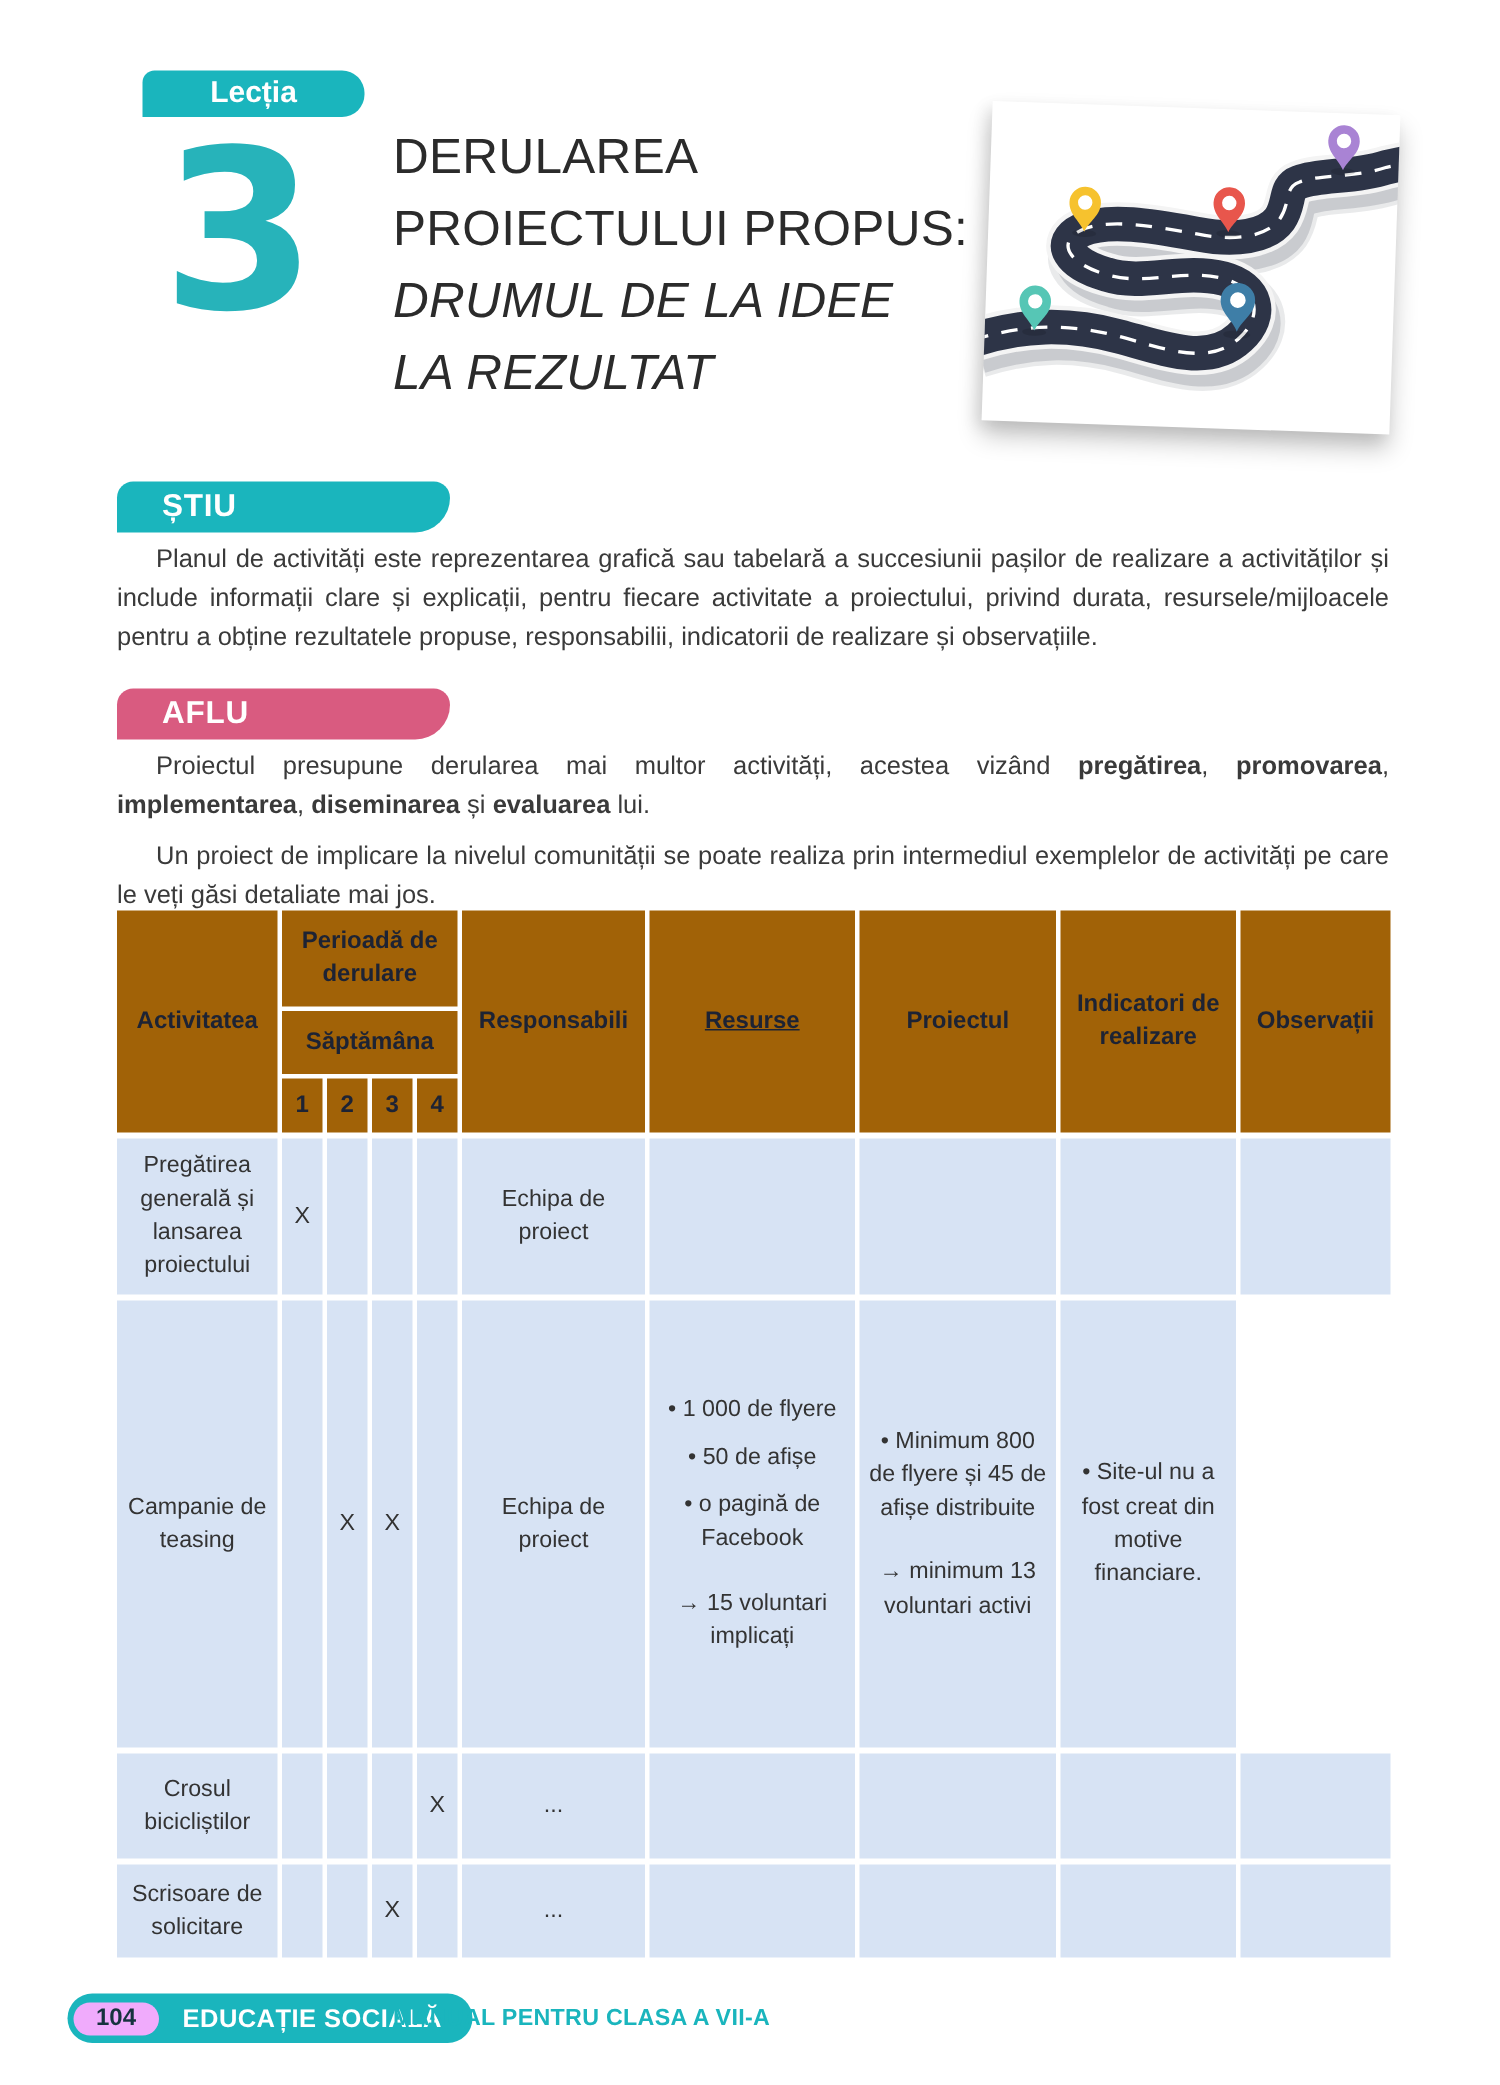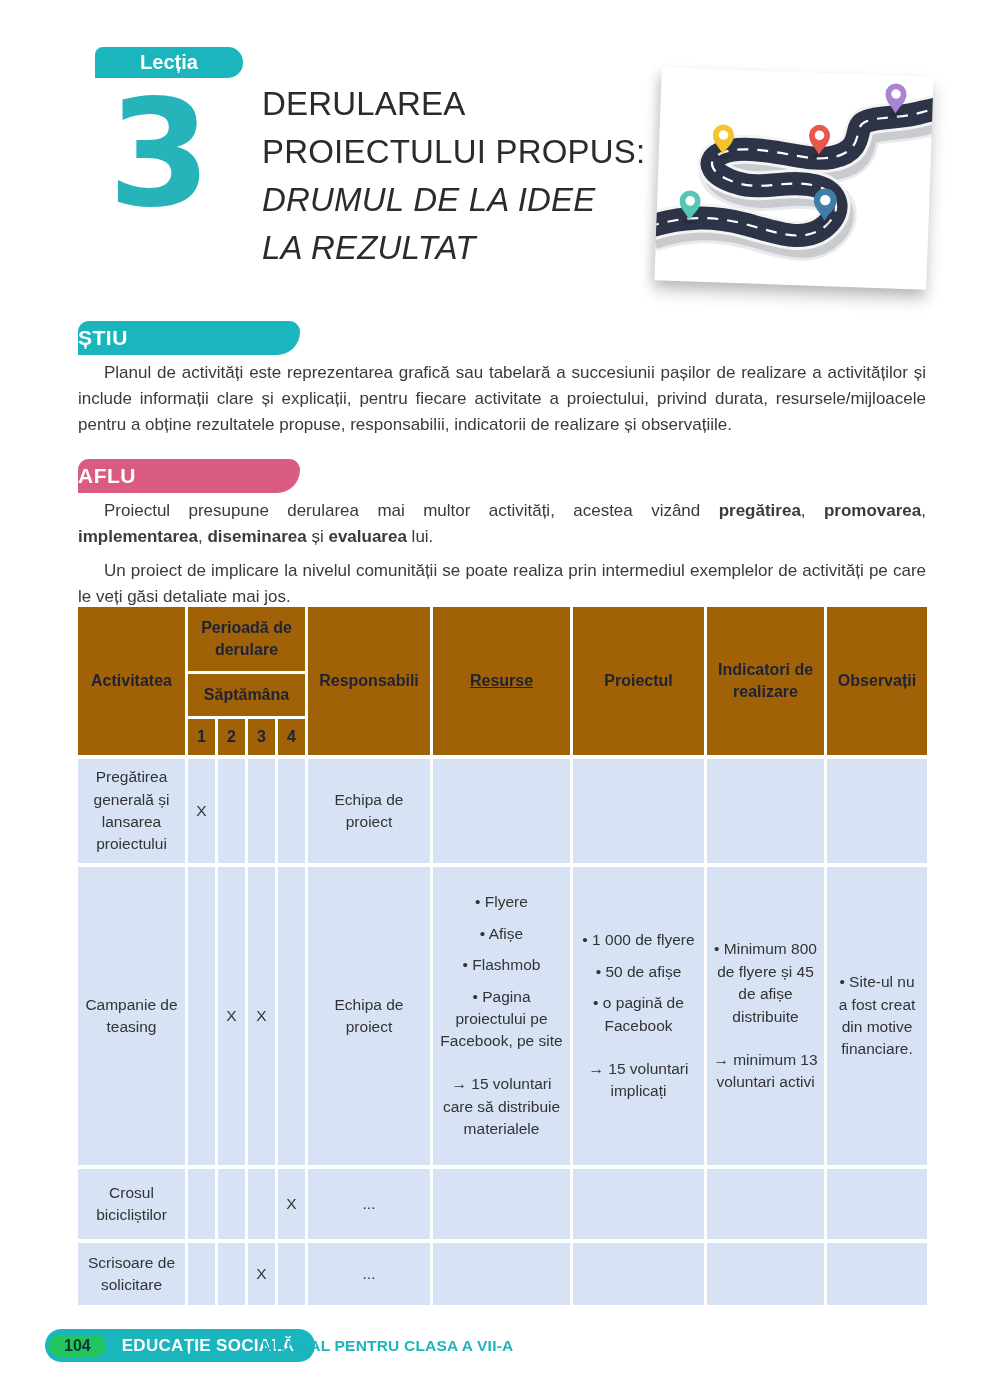--- a/index.html
+++ b/index.html
@@ -17,21 +17,21 @@
     font-size:33px;line-height:48px;font-weight:300;color:#2b2b2b;letter-spacing:.2px;}
   .lesson-title .it{font-style:italic;}
 
   
   .road-card{position:absolute;left:658px;top:72px;width:272px;height:213px;background:#fff;
     transform:rotate(2deg);box-shadow:0 10px 16px rgba(0,0,0,.22),-4px 4px 10px rgba(0,0,0,.08);}
   .road-card svg{display:block;}
 
   
   .sec-badge{position:absolute;width:222px;height:34px;display:flex;align-items:center;
-    color:#fff;font-weight:700;font-size:21px;letter-spacing:.5px;box-sizing:border-box;
+    color:#fff;font-weight:700;font-size:21px;letter-spacing:.5px;padding-left:30px;box-sizing:border-box;
     border-radius:14px 14px 30px 0;}
   .badge-stiu{top:321px;left:78px;background:#1ab5bd;}
   .badge-aflu{top:459px;left:78px;background:#d95b80;}
 
   .para-block{position:absolute;left:78px;width:848px;font-size:17px;line-height:26px;
     text-align:justify;color:#3a3a3a;}
   .para-block p{margin:0 0 8px 0;text-indent:26px;}
   .b{font-weight:700;}
   .stiu-text{top:360px;}
   .aflu-text{top:498px;}
@@ -58,21 +58,21 @@
   .trow{margin-top:4px;}
   .cell{background:#d7e3f4;display:flex;align-items:center;justify-content:center;
     text-align:center;font-size:15.5px;line-height:1.45;color:#333;padding:5px 6px;box-sizing:border-box;}
   .cell.list{flex-direction:column;}
   .cell .item{margin:4.5px 0;}
   .cell .item.arrow{margin-top:16px;}
 
   
   .footer-bar{position:absolute;left:45px;top:1329px;height:33px;background:#1ab5bd;
     border-radius:17px;display:inline-flex;align-items:center;padding:0 20px 0 4px;}
-  .page-pill{background:#22c55e;color:#16323e;font-weight:700;font-size:16px;
+  .page-pill{background:#f0abfc;color:#16323e;font-weight:700;font-size:16px;
     border-radius:14px;padding:2px 15px;margin-right:16px;}
   .footer-subject{color:#fff;font-weight:700;font-size:17px;letter-spacing:.3px;}
   .footer-manual{position:absolute;left:262px;top:1329px;height:33px;display:flex;align-items:center;
     color:#1ab5bd;font-weight:700;font-size:15.5px;letter-spacing:.2px;}
 </style>
 </head>
 <body>
 
 <div class="lectia-badge">
   <span>Lecția</span>
@@ -170,27 +170,20 @@
         <div class="cell"></div>
       </div>
       <div class="trow" style="min-height: 298px;">
         <div class="cell act">Campanie de teasing</div>
         <div class="cell week"></div>
         <div class="cell week">X</div>
         <div class="cell week">X</div>
         <div class="cell week"></div>
         <div class="cell">Echipa de proiect</div>
         <div class="cell list">
-          <div class="item bullet">• Flyere</div>
-          <div class="item bullet">• Afișe</div>
-          <div class="item bullet">• Flashmob</div>
-          <div class="item bullet">• Pagina proiectului pe Facebook, pe site</div>
-          <div class="item arrow">→ 15 voluntari care să distribuie materialele</div>
-        </div>
-        <div class="cell list">
           <div class="item bullet">• 1 000 de flyere</div>
           <div class="item bullet">• 50 de afișe</div>
           <div class="item bullet">• o pagină de Facebook</div>
           <div class="item arrow">→ 15 voluntari implicați</div>
         </div>
         <div class="cell list">
           <div class="item bullet">• Minimum 800 de flyere și 45 de afișe distribuite</div>
           <div class="item arrow">→ minimum 13 voluntari activi</div>
         </div>
         <div class="cell list">

